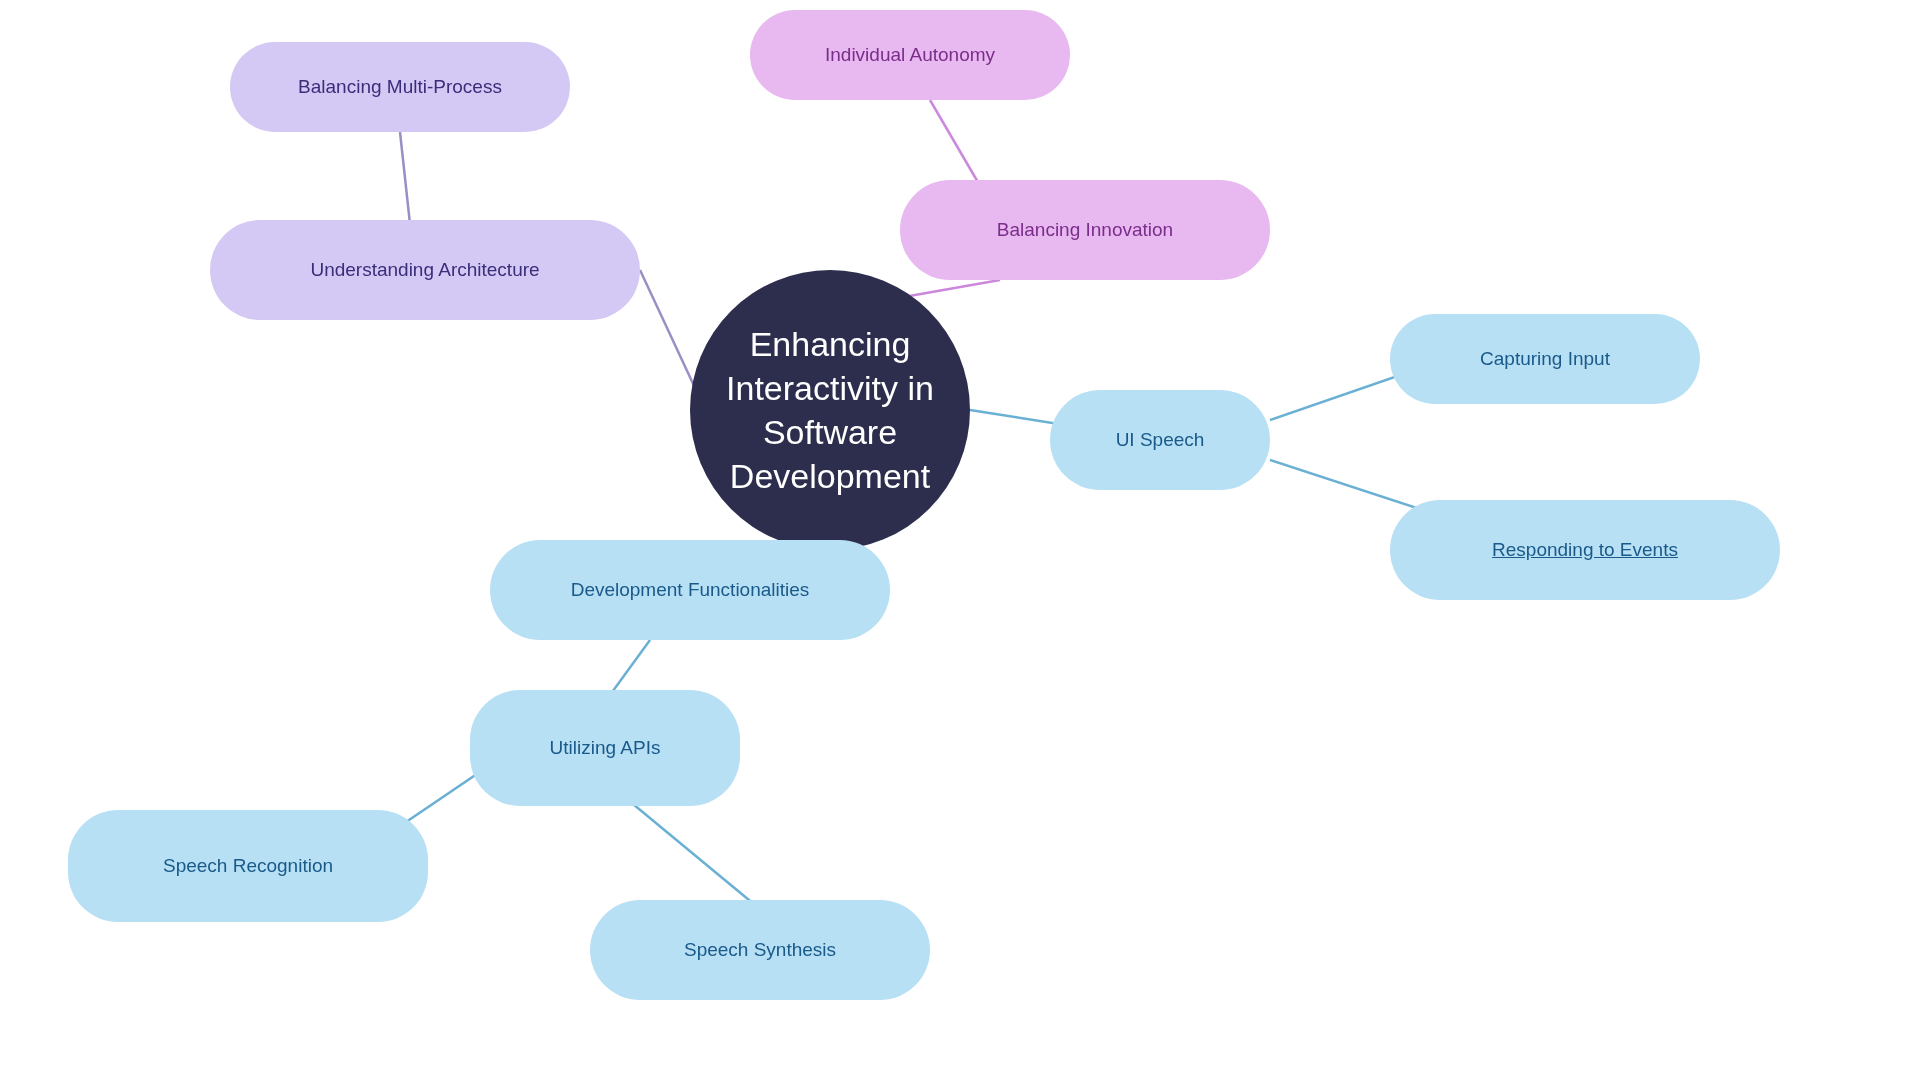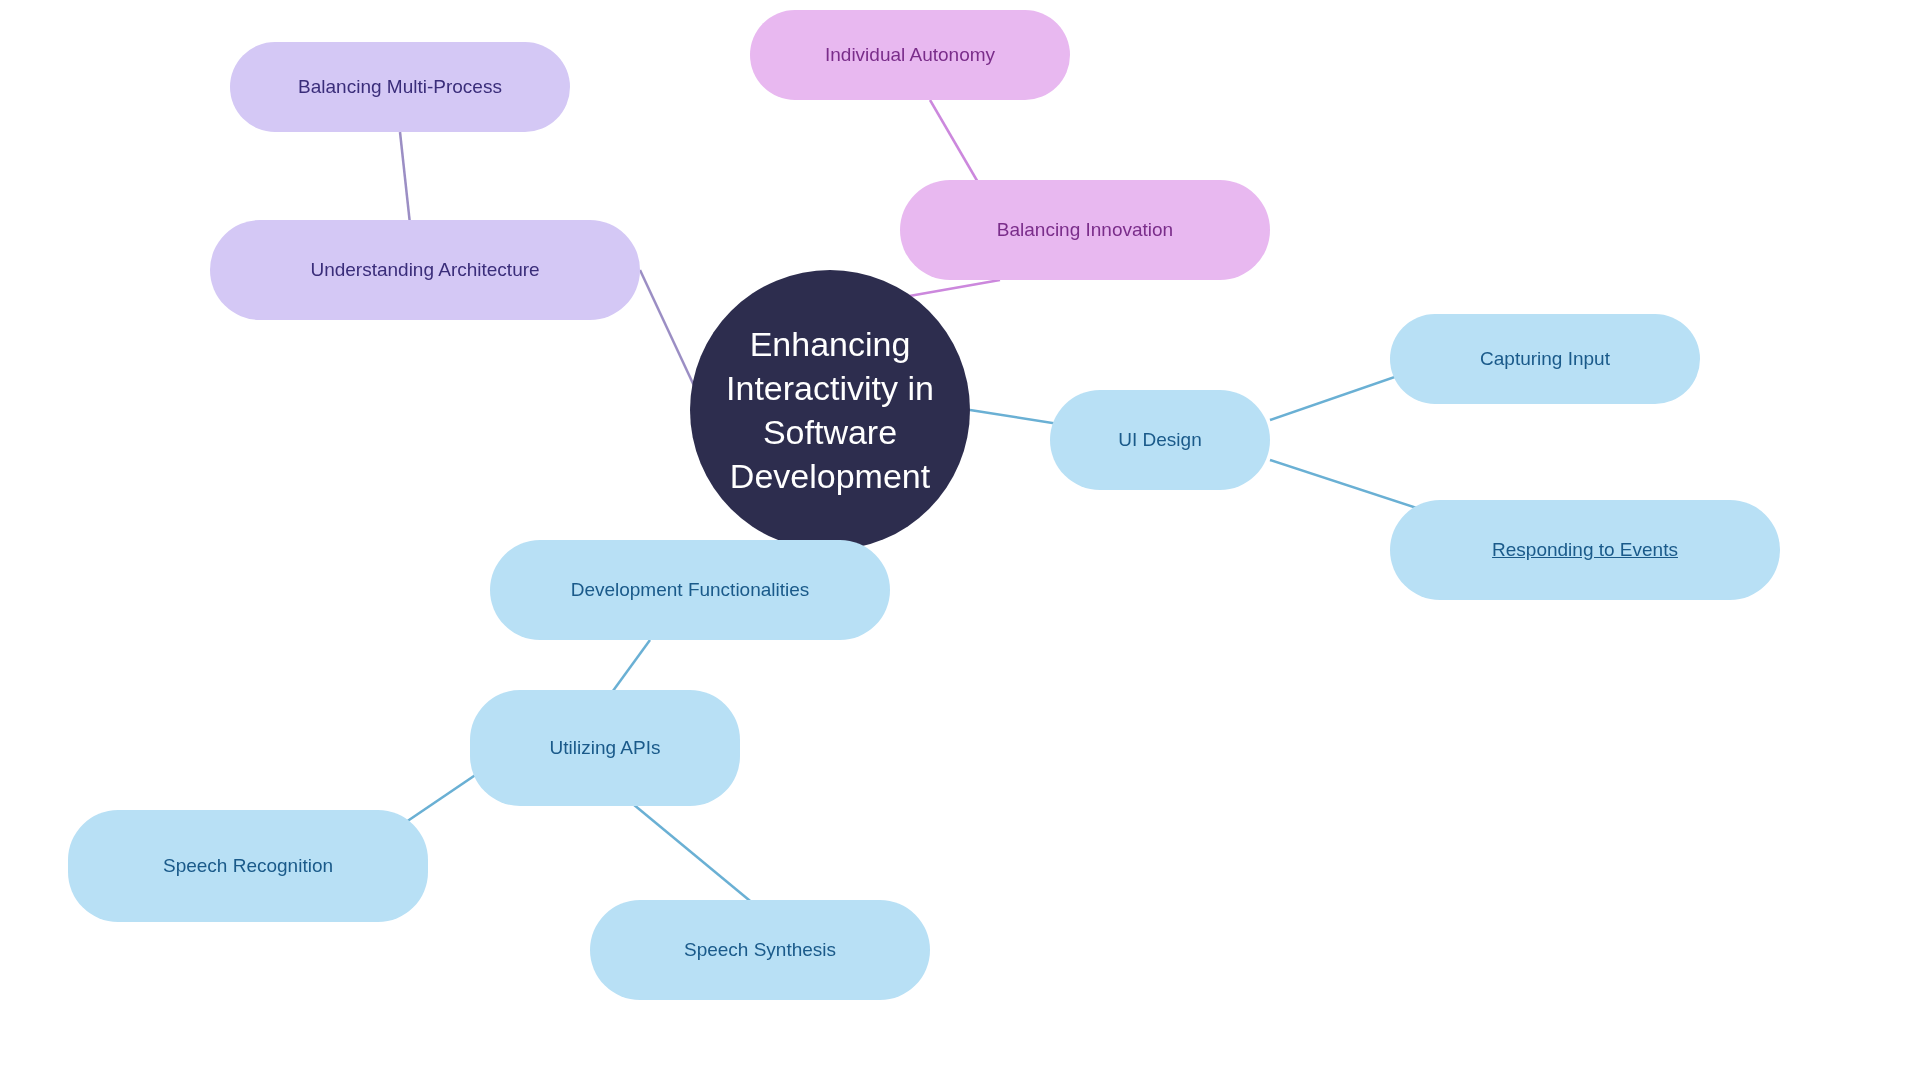--- a/index.html
+++ b/index.html
@@ -158,21 +158,21 @@
 Software Development</div>
 
 <div class="node node-purple node-chromium">Balancing Multi-Process</div>
 
 <div class="node node-purple node-understanding">Understanding Architecture</div>
 
 <div class="node node-pink node-individual">Individual Autonomy</div>
 
 <div class="node node-pink node-balancing">Balancing Innovation</div>
 
-<div class="node node-blue node-ui-design">UI Design</div>
+<div class="node node-blue node-ui-design">UI Speech</div>
 
 <div class="node node-blue node-capturing">Capturing Input</div>
 
 <div class="node node-blue node-responding">Responding to Events</div>
 
 <div class="node node-blue node-integrating">Development Functionalities</div>
 
 <div class="node node-blue node-utilizing">Utilizing APIs</div>
 
 <div class="node node-blue node-speech-recognition">Speech Recognition</div>

